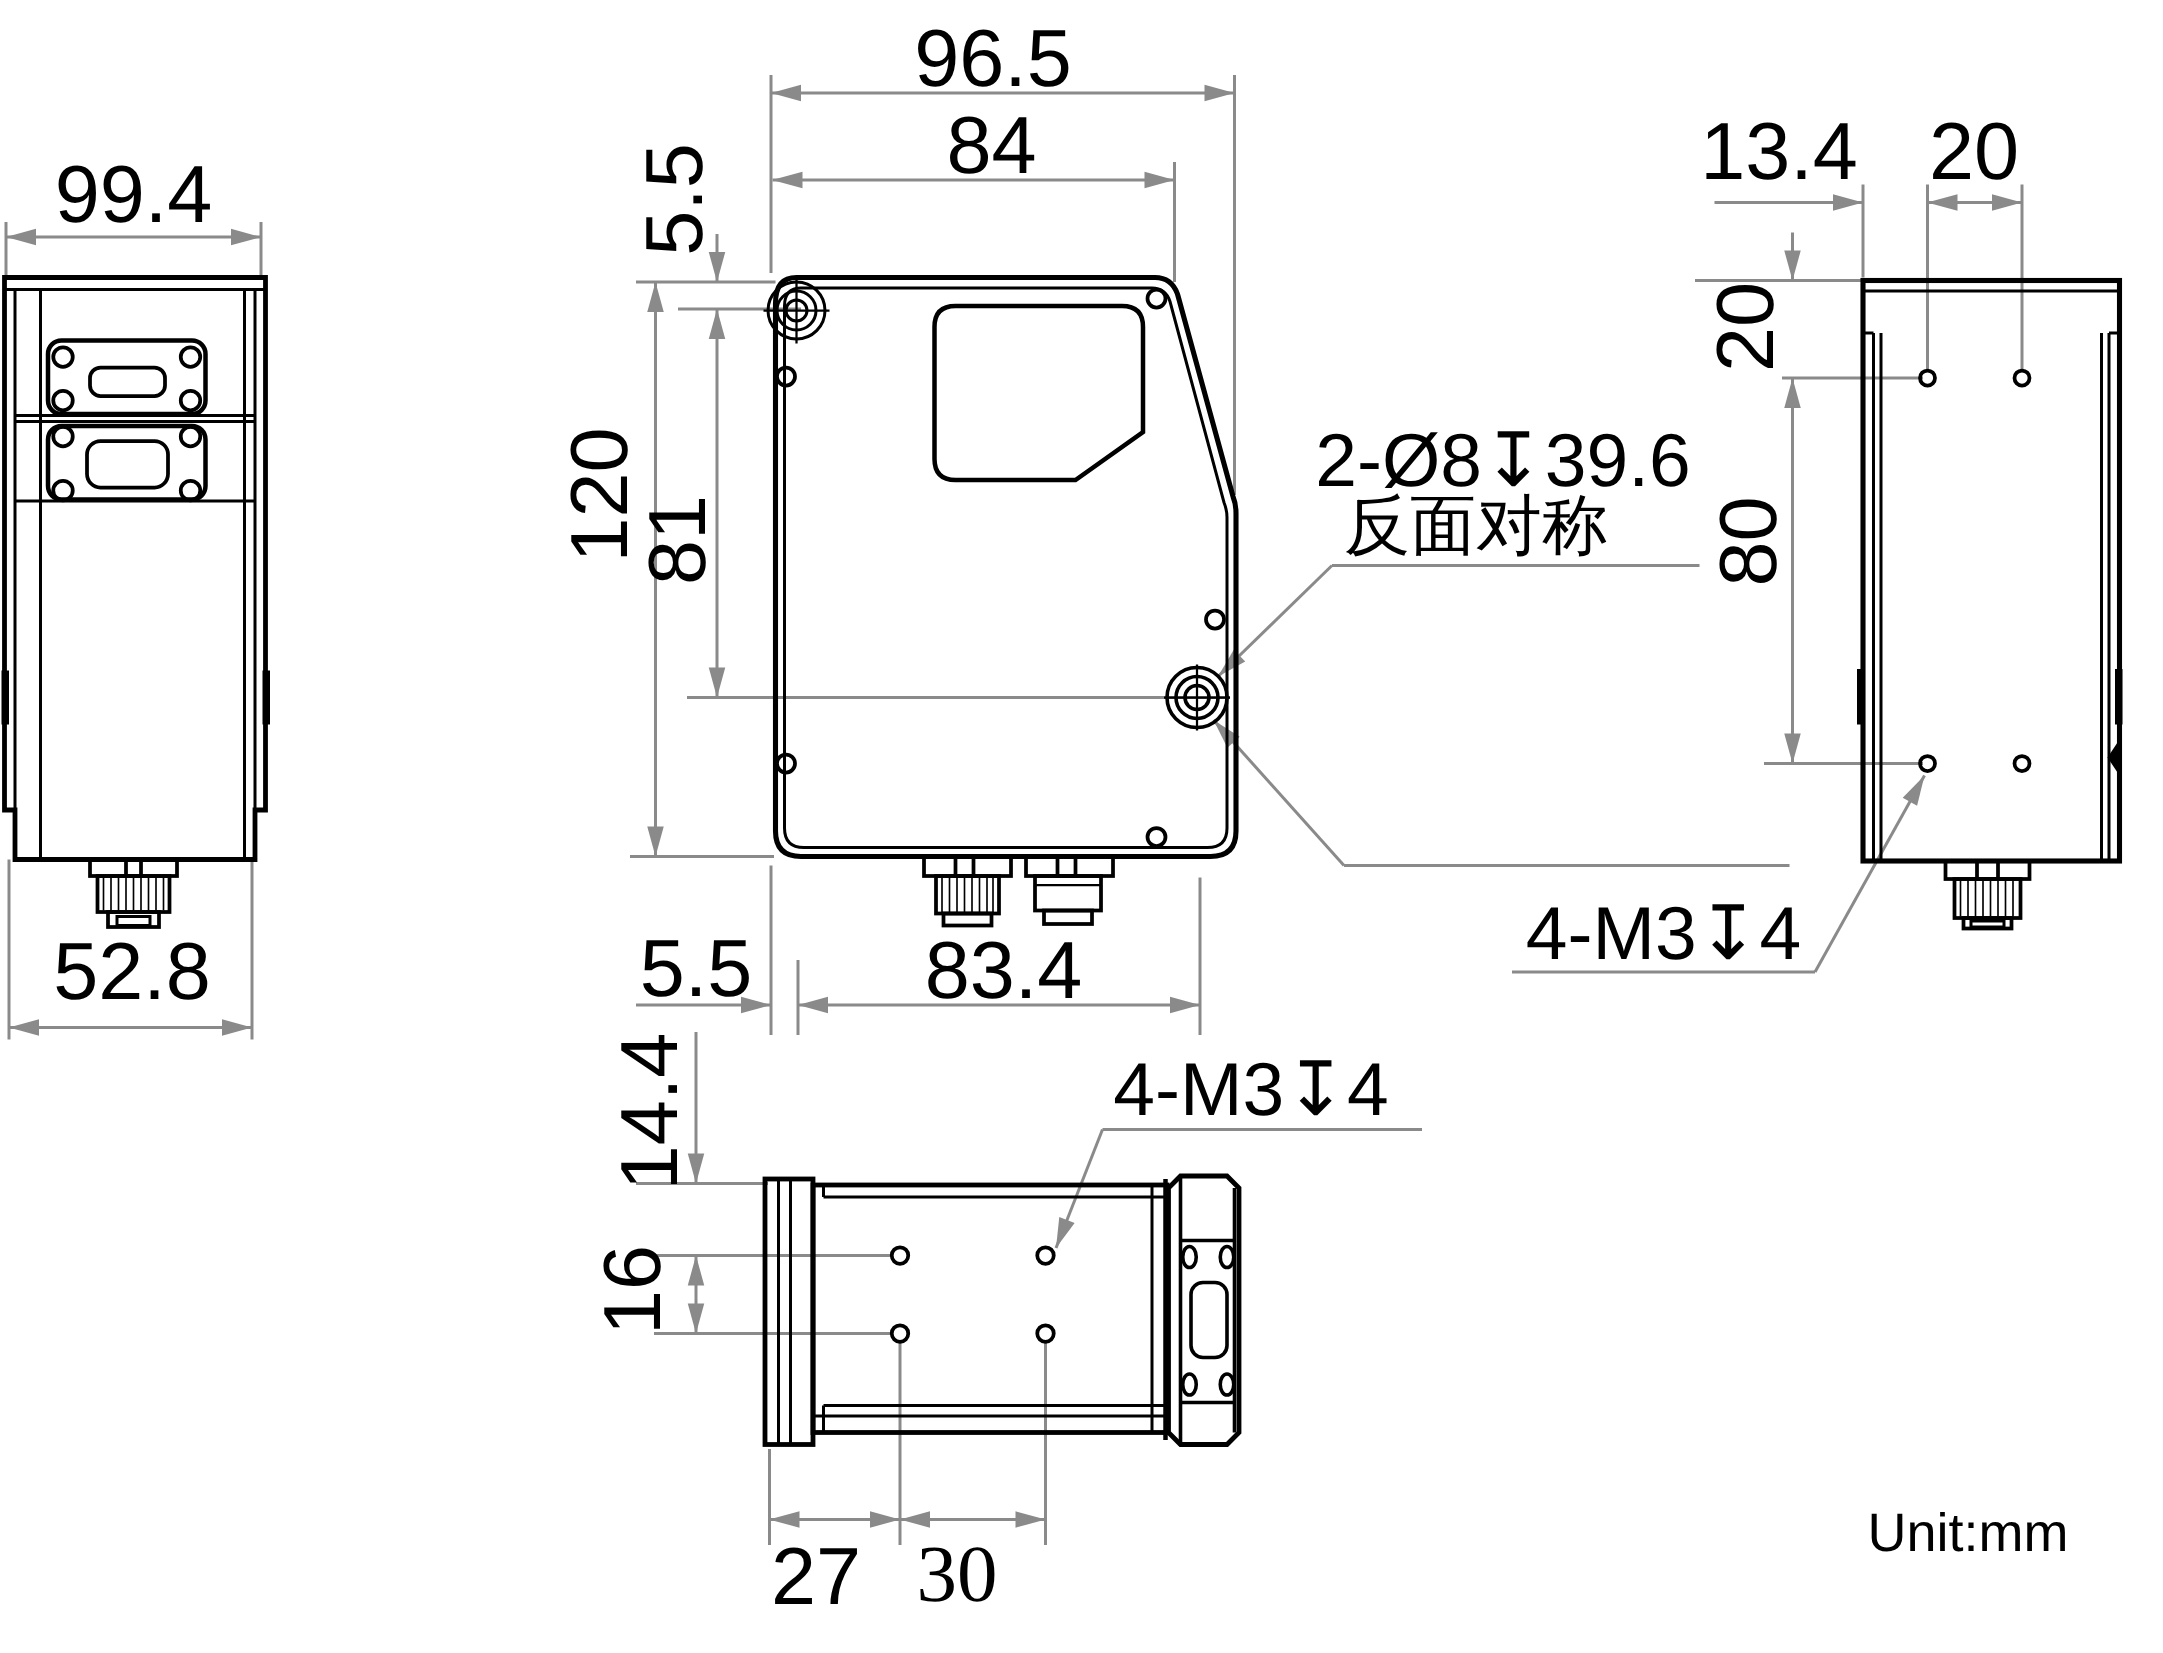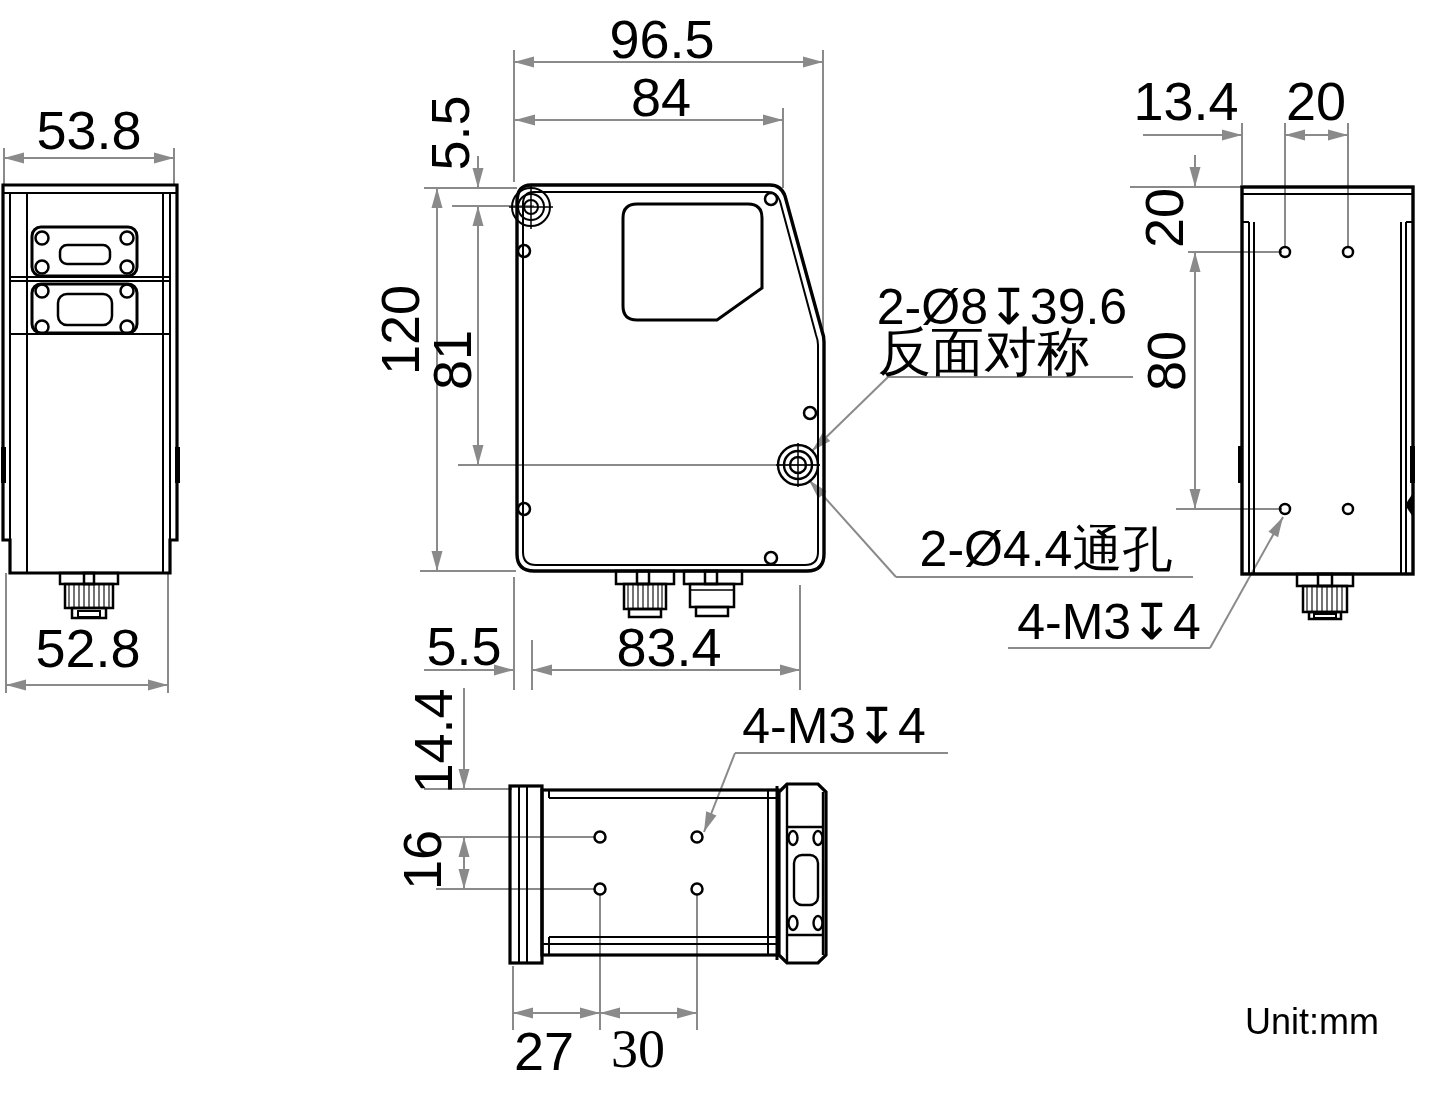--- a/index.html
+++ b/index.html
@@ -15,21 +15,21 @@
     position:absolute;
     color:#000;
     white-space:nowrap;
     transform:translate(-50%,-50%);
     line-height:1;
     letter-spacing:0px;
   }
   .txt.rot{transform:translate(-50%,-50%) rotate(-90deg);}
   .dim{font-size:54px;}
   .ann{font-size:50px;}
-  .cjk{font-size:53px;}
+  .cjk{font-size:44px;}
   .unit{font-size:36px;}
 </style>
 </head>
 <body>
 
 <div id="canvas">
 
   <svg id="linework" width="1442" height="1102" viewBox="0 0 1442 1102">
     <defs>
       <marker id="arr" viewBox="-22 -7 22 14" refX="0" refY="0" markerWidth="22" markerHeight="14" markerUnits="userSpaceOnUse" orient="auto-start-reverse">
@@ -286,34 +286,33 @@
 
       <g stroke-width="2.5">
         <circle cx="600" cy="837" r="5.5"></circle>
         <circle cx="697" cy="837" r="5.5"></circle>
         <circle cx="600" cy="889" r="5.5"></circle>
         <circle cx="697" cy="889" r="5.5"></circle>
       </g>
     </g>
   </svg>
 
-  <span class="txt dim" style="left:89px;top:130px;">53.8</span>
+  <span class="txt dim" style="left:89px;top:130px;">99.4</span>
   <span class="txt dim" style="left:88px;top:648px;text-align:center;">52.8</span>
 
   <span class="txt dim" style="left:662px;top:39px;">96.5</span>
   <span class="txt dim" style="left:661px;top:97px;text-align:center;">84</span>
   <span class="txt dim rot" style="left:450px;top:133px;">5.5</span>
   <span class="txt dim rot" style="left:400px;top:330px;">120</span>
   <span class="txt dim rot" style="left:452px;top:360px;">81</span>
   <span class="txt dim" style="left:464px;top:646px;">5.5</span>
   <span class="txt dim" style="left:669px;top:647px;">83.4</span>
 
   <span class="txt ann" style="left:1002px;top:307px;">2-Ø8↧39.6</span>
   <span class="txt cjk" style="left:984px;top:351px;">反面对称</span>
-  <span class="txt ann" style="left:1046px;top:549px;">2-Ø4.4通孔</span>
   <span class="txt ann" style="left:1109px;top:622px;">4-M3↧4</span>
   <span class="txt ann" style="left:834px;top:726px;">4-M3↧4</span>
 
   <span class="txt dim" style="left:1186px;top:101px;">13.4</span>
   <span class="txt dim" style="left:1316px;top:101px;">20</span>
   <span class="txt dim rot" style="left:1164px;top:218px;">20</span>
   <span class="txt dim rot" style="left:1166px;top:361px;">80</span>
 
   <span class="txt dim rot" style="left:433px;top:741px;">14.4</span>
   <span class="txt dim rot" style="left:422px;top:860px;">16</span>

